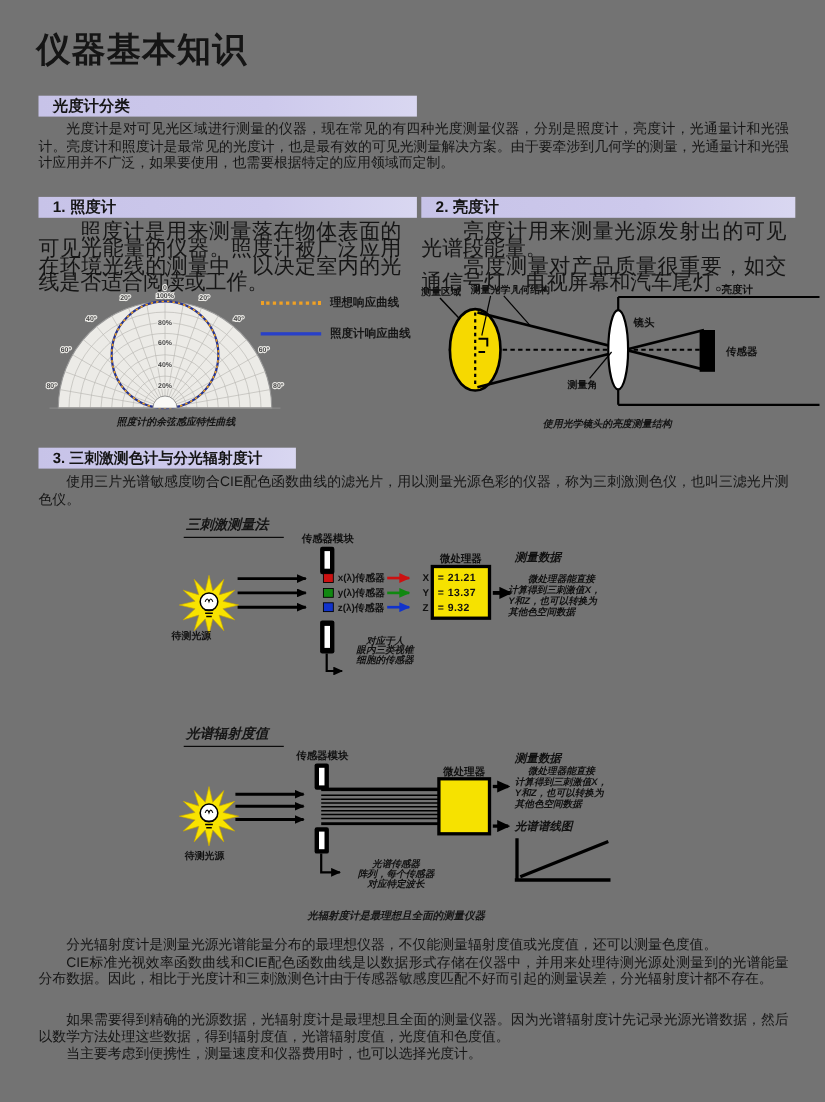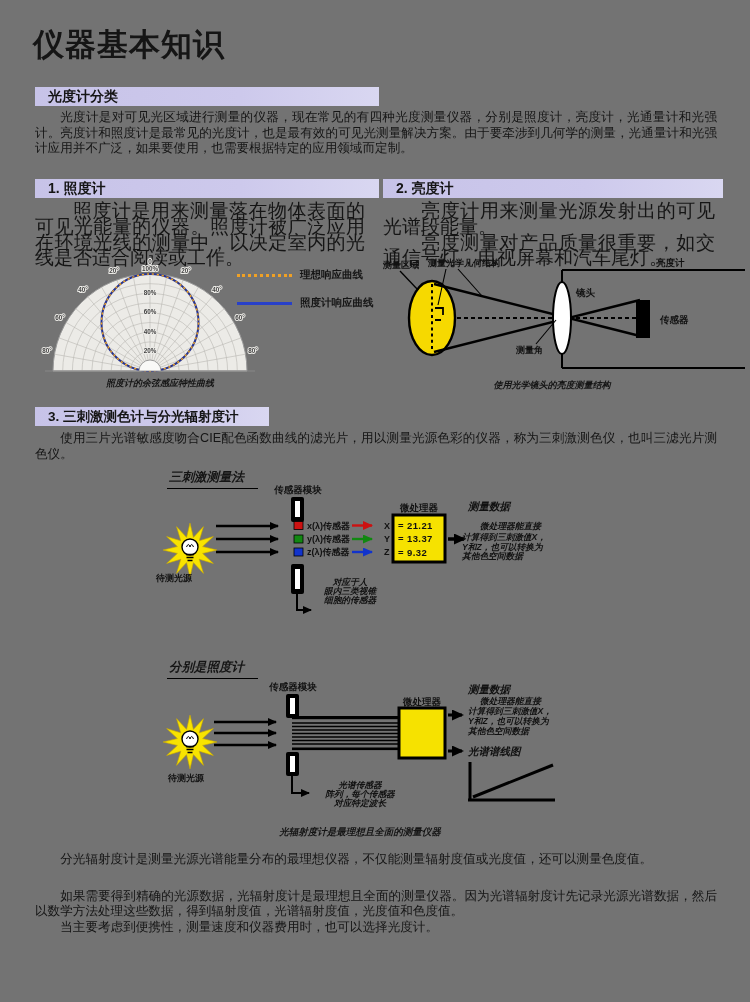--- a/index.html
+++ b/index.html
@@ -209,21 +209,21 @@
     <text class="it" x="322" y="65.5">Y和Z，也可以转换为</text>
     <text class="it" x="322" y="75">其他色空间数据</text>
     <polyline points="157,110 157,126 171,126" fill="none" stroke="#000" stroke-width="2" marker-end="url(#mah)"></polyline>
     <g text-anchor="middle">
       <text class="it" x="210" y="101">对应于人</text>
       <text class="it" x="210" y="110">眼内三类视锥</text>
       <text class="it" x="210" y="119">细胞的传感器</text>
     </g>
   </svg>
 
-  <div class="subtitle" style="left:167px;top:659px;">分别是照度计</div>
+  <div class="subtitle" style="left:167px;top:659px;">光谱辐射度值</div>
   <svg style="left:140px;top:678px;" width="495" height="150" viewBox="0 0 495 150">
     <use href="#bulb" transform="translate(50,64)"></use>
     <text class="lbs" x="28" y="103">待测光源</text>
     <line x1="74" y1="44" x2="136" y2="44" stroke="#000" stroke-width="2.6" marker-end="url(#mah)"></line>
     <line x1="74" y1="55" x2="136" y2="55" stroke="#000" stroke-width="2.6" marker-end="url(#mah)"></line>
     <line x1="74" y1="67" x2="136" y2="67" stroke="#000" stroke-width="2.6" marker-end="url(#mah)"></line>
     <text class="lb" x="153" y="12" text-anchor="middle">传感器模块</text>
     <rect x="146" y="16" width="13" height="24" rx="2" fill="#000"></rect>
     <rect x="150" y="20" width="5" height="16" fill="#fff"></rect>
     <rect x="146" y="74" width="13" height="24" rx="2" fill="#000"></rect>
@@ -259,17 +259,18 @@
     <g text-anchor="middle">
       <text class="it" x="220" y="110">光谱传感器</text>
       <text class="it" x="220" y="119">阵列，每个传感器</text>
       <text class="it" x="220" y="128">对应特定波长</text>
     </g>
   </svg>
   <div class="caption" style="left:235px;top:826px;width:250px;font-size:9.5px;">光辐射度计是最理想且全面的测量仪器</div>
 
   <div class="para" style="left:35px;top:852px;width:682px;">
     <p>分光辐射度计是测量光源光谱能量分布的最理想仪器，不仅能测量辐射度值或光度值，还可以测量色度值。</p>
+    <p>CIE标准光视效率函数曲线和CIE配色函数曲线是以数据形式存储在仪器中，并用来处理待测光源处测量到的光谱能量分布数据。因此，相比于光度计和三刺激测色计由于传感器敏感度匹配不好而引起的测量误差，分光辐射度计都不存在。</p>
     <p style="margin-top:21px;">如果需要得到精确的光源数据，光辐射度计是最理想且全面的测量仪器。因为光谱辐射度计先记录光源光谱数据，然后以数学方法处理这些数据，得到辐射度值，光谱辐射度值，光度值和色度值。</p>
     <p>当主要考虑到便携性，测量速度和仪器费用时，也可以选择光度计。</p>
   </div>
 
 </div>
 
 </body></html>

